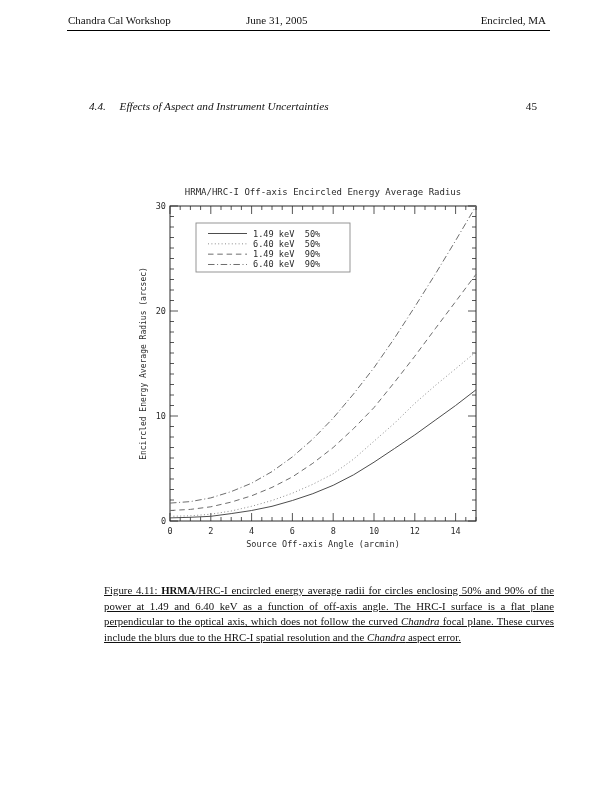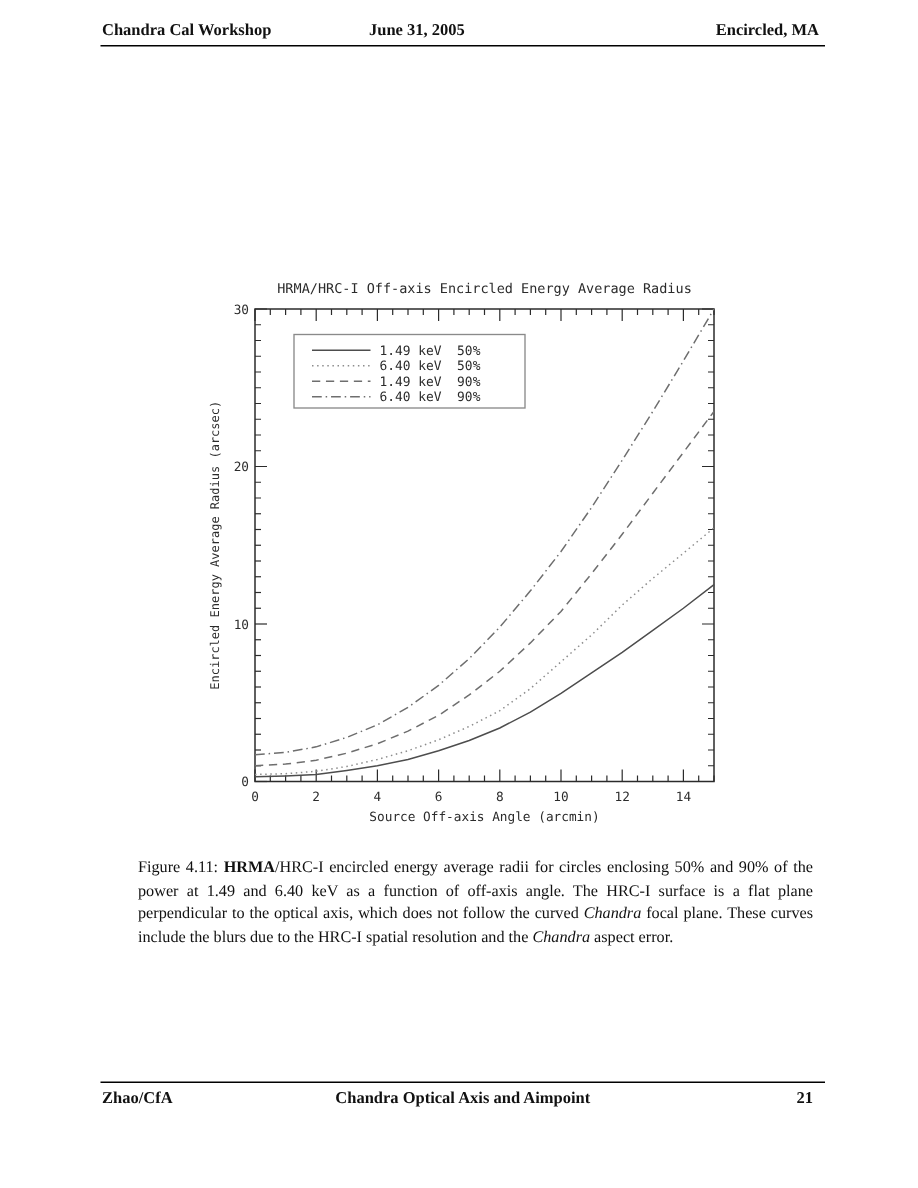--- a/index.html
+++ b/index.html
@@ -1,38 +1,38 @@
 <!DOCTYPE html>
 <html><head>
 <meta charset="utf-8">
 <style>
   html,body{margin:0;padding:0;background:#fff;}
   .page{position:relative;width:612px;height:792px;background:#ffffff;overflow:hidden;
         font-family:"Liberation Serif","DejaVu Serif",serif;color:#111;}
 
   
   .header{position:absolute;left:67px;top:14px;width:483px;height:16px;
-          border-bottom:1.2px solid #000;font-size:11px;font-weight:700;}
+          border-bottom:1.2px solid #000;font-size:11px;font-weight:400;}
   .h-left{position:absolute;left:1px;top:0;}
   .h-center{position:absolute;left:179px;top:0;}
   .h-right{position:absolute;right:4px;top:0;}
 
   
   .section-line{position:absolute;left:89px;top:100px;width:448px;
                 font-size:11.2px;font-style:italic;}
   .sec-num{margin-right:11px;}
   .sec-page{position:absolute;right:0;top:0;font-style:normal;}
 
   
   .chart{position:absolute;left:130px;top:178px;}
   .chart text{font-family:"DejaVu Sans Mono","Liberation Mono",monospace;fill:#2b2b2b;}
 
   
-  .caption{position:absolute;left:88px;top:567px;width:450px;margin:4px;
-           font-size:10.8px;line-height:15.7px;text-align:justify;color:#111;}
+  .caption{position:absolute;left:88px;top:567px;width:450px;margin:16px;
+           font-size:10.8px;line-height:15.7px;text-align:justify;color:#111;text-decoration:underline;}
   .seg-bold{font-weight:bold;}
   .seg-italic{font-style:italic;}
 
   
   .footer{position:absolute;left:67px;top:721px;width:483px;height:18px;
           border-top:1.2px solid #000;font-size:11px;font-weight:600;}
   .f-left{position:absolute;left:1px;top:4px;}
   .f-center{position:absolute;left:50%;transform:translateX(-50%);top:4px;white-space:nowrap;}
   .f-right{position:absolute;right:8px;top:4px;}
 </style>
@@ -40,20 +40,25 @@
 <body>
 
 <div class="page">
 
   <div class="header">
     <span class="h-left">Chandra Cal Workshop</span>
     <span class="h-center">June 31, 2005</span>
     <span class="h-right">Encircled, MA</span>
   </div>
 
+  <div class="section-line">
+    <span class="sec-num">4.4.</span>
+    <span class="sec-title">Effects of Aspect and Instrument Uncertainties</span>
+    <span class="sec-page">45</span>
+  </div>
 
   <svg id="chart" class="chart" width="365" height="390" viewBox="0 0 365 390">
       <text x="193" y="17" text-anchor="middle" font-size="9px">HRMA/HRC-I Off-axis Encircled Energy Average Radius</text>
       <rect x="40" y="28" width="306" height="315" fill="none" stroke="#2b2b2b" stroke-width="1"></rect>
       <g stroke="#2b2b2b" stroke-width="0.8">
         <line x1="40" y1="343" x2="40" y2="335"></line>
         <line x1="40" y1="28" x2="40" y2="36"></line>
         <line x1="50.2" y1="343" x2="50.2" y2="339"></line>
         <line x1="50.2" y1="28" x2="50.2" y2="32"></line>
         <line x1="60.4" y1="343" x2="60.4" y2="339"></line>
@@ -213,19 +218,14 @@
         </g>
         <g>
           <line x1="78" y1="86.49000000000001" x2="117" y2="86.49000000000001" stroke="#6e6e6e" stroke-width="1" stroke-dasharray="6.5 2.6 1 2.6"></line>
           <text x="123" y="89.49000000000001" font-size="8.6px">6.40 keV&nbsp;&nbsp;90%</text>
         </g>
       </g>
     </svg>
 
   <p id="caption" class="caption"><span class="seg-normal">Figure 4.11: </span><span class="seg-bold">HRMA</span><span class="seg-normal">/HRC-I encircled energy average radii for circles enclosing 50% and 90% of the power at 1.49 and 6.40 keV as a function of off-axis angle. The HRC-I surface is a flat plane perpendicular to the optical axis, which does not follow the curved </span><span class="seg-italic">Chandra</span><span class="seg-normal"> focal plane. These curves include the blurs due to the HRC-I spatial resolution and the </span><span class="seg-italic">Chandra</span><span class="seg-normal"> aspect error.</span></p>
 
-  <div class="footer">
-    <span class="f-left">Zhao/CfA</span>
-    <span class="f-center">Chandra Optical Axis and Aimpoint</span>
-    <span class="f-right">21</span>
-  </div>
 
 </div>
 
 </body></html>

